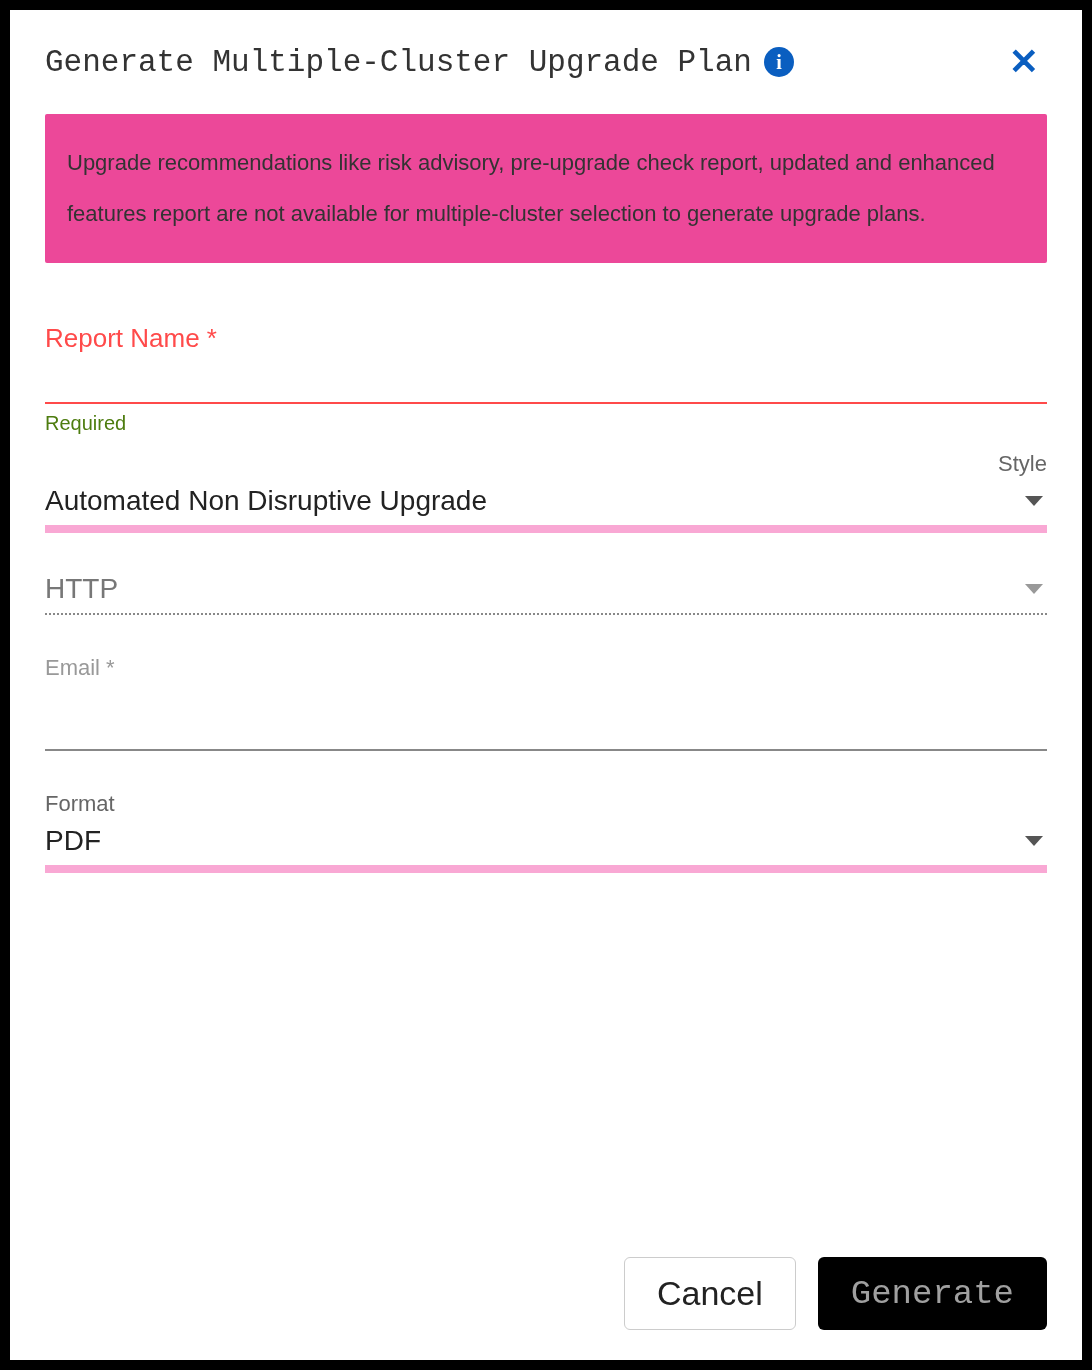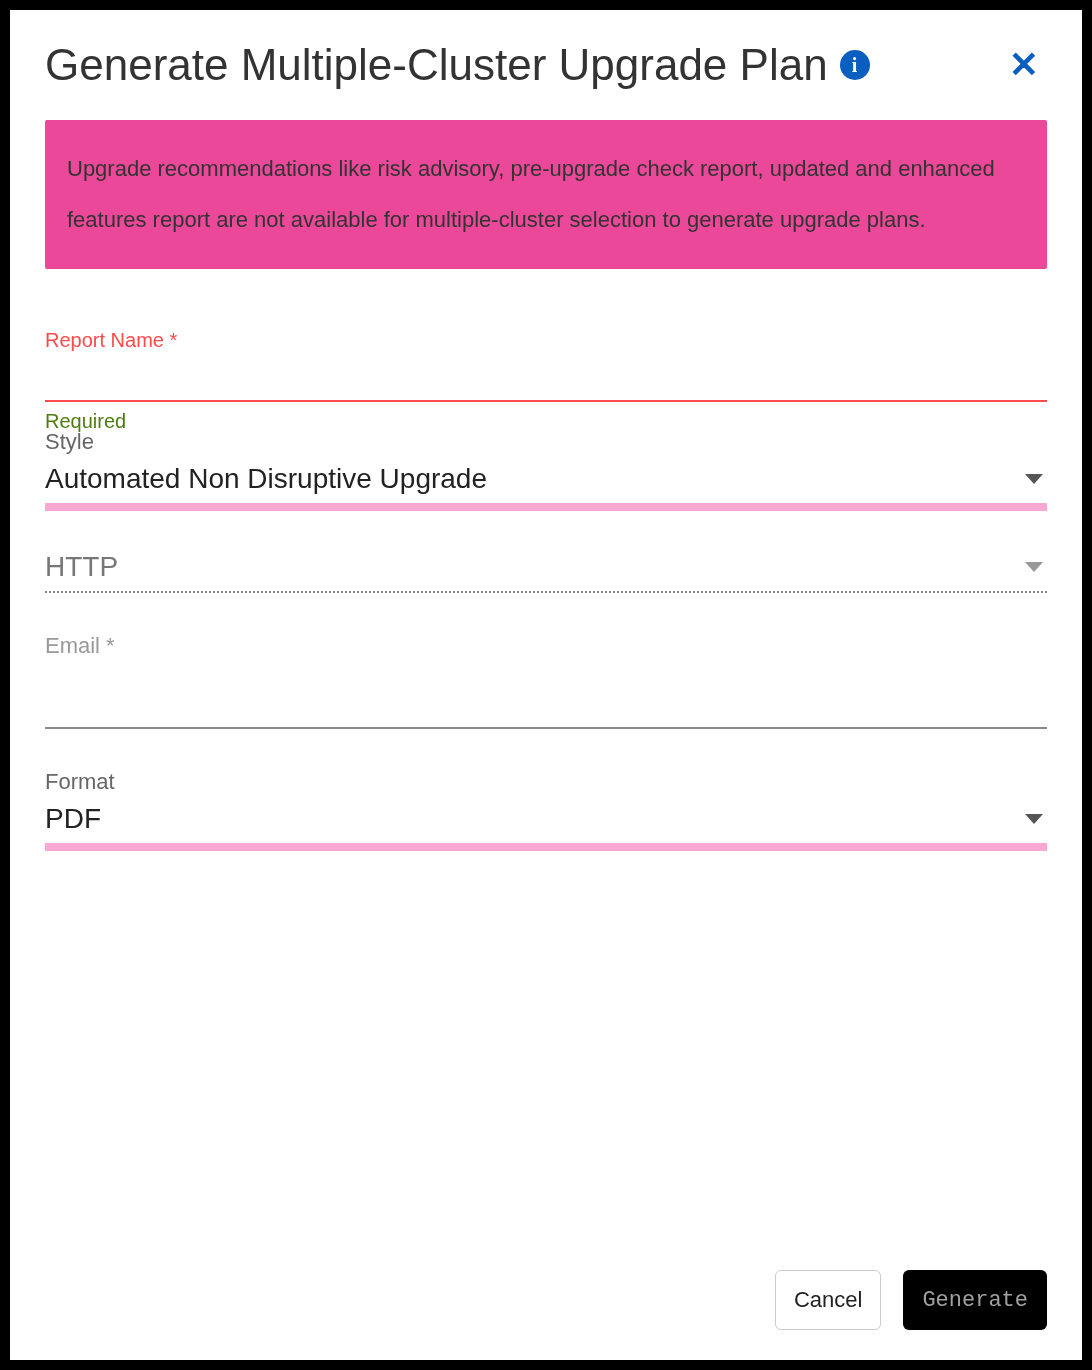--- a/index.html
+++ b/index.html
@@ -19,23 +19,24 @@
     align-items: center;
     justify-content: space-between;
     margin-bottom: 30px;
   }
   .title-wrap {
     display: flex;
     align-items: center;
     gap: 12px;
   }
   .dialog-title {
-    font-size: 44px;
+    font-size: 31px;
     font-weight: 400;
     color: #333;
+    font-family: Liberation Mono, monospace;
   }
   .info-icon {
     width: 30px;
     height: 30px;
     border-radius: 50%;
     background: #0a5ec0;
     color: #fff;
     display: inline-flex;
     align-items: center;
     justify-content: center;
@@ -61,21 +62,21 @@
     margin-bottom: 60px;
   }
   .form-area { flex: 1; }
   .field { margin-bottom: 40px; }
   .field-label {
     font-size: 22px;
     color: #666;
     display: block;
     margin-bottom: 8px;
   }
-  .field-label.error { color: #ff4a4a; font-size: 20px; }
+  .field-label.error { color: #ff4a4a; font-size: 26px; }
   .input-line {
     display: flex;
     align-items: center;
     justify-content: space-between;
     border-bottom: 8px solid #f9a8d4;
     padding-bottom: 8px;
   }
   .input-line.error { border-bottom: 2px solid #ff4a4a; }
   .input-line.dotted {
     border-bottom: 2px dotted #888;
@@ -109,22 +110,22 @@
   .req-msg + .field-label { margin-top: 0; }
   .email-field .field-label { color: #999; }
   .email-field .input-line { border-bottom: 2px solid #888; padding-bottom: 28px; }
   .button-row {
     display: flex;
     justify-content: flex-end;
     gap: 22px;
     margin-top: 25px;
   }
   .btn {
-    font-size: 22px;
-    padding: 16px 18px;
+    font-size: 34px;
+    padding: 16px 32px;
     border-radius: 6px;
     cursor: pointer;
     border: 1px solid transparent;
   }
   .btn-cancel {
     background: #fff;
     border: 1px solid #ccc;
     color: #222;
   }
   .btn-generate {
@@ -148,21 +149,21 @@
 <div class="notice-banner">Upgrade recommendations like risk advisory, pre-upgrade check report, updated and enhanced features report are not available for multiple-cluster selection to generate upgrade plans.</div>
 
 <div class="form-area">
 
   <div class="field">
     <label class="field-label error">Report Name *</label>
     <div class="input-line error">
       <input type="text" class="input-value" value="" style="">
     </div>
     <div class="req-msg">Required</div>
-    <label class="field-label" style="margin-top:0;">Style</label>
+    <label class="field-label" style="margin-top:20px;text-align:right;">Style</label>
     <div class="input-line">
       <span class="input-value">Automated Non Disruptive Upgrade</span>
       <span class="caret-down-icon"></span>
     </div>
   </div>
 
 
   <div class="field">
     <div class="input-line dotted">
       <span class="input-value disabled">HTTP</span>

